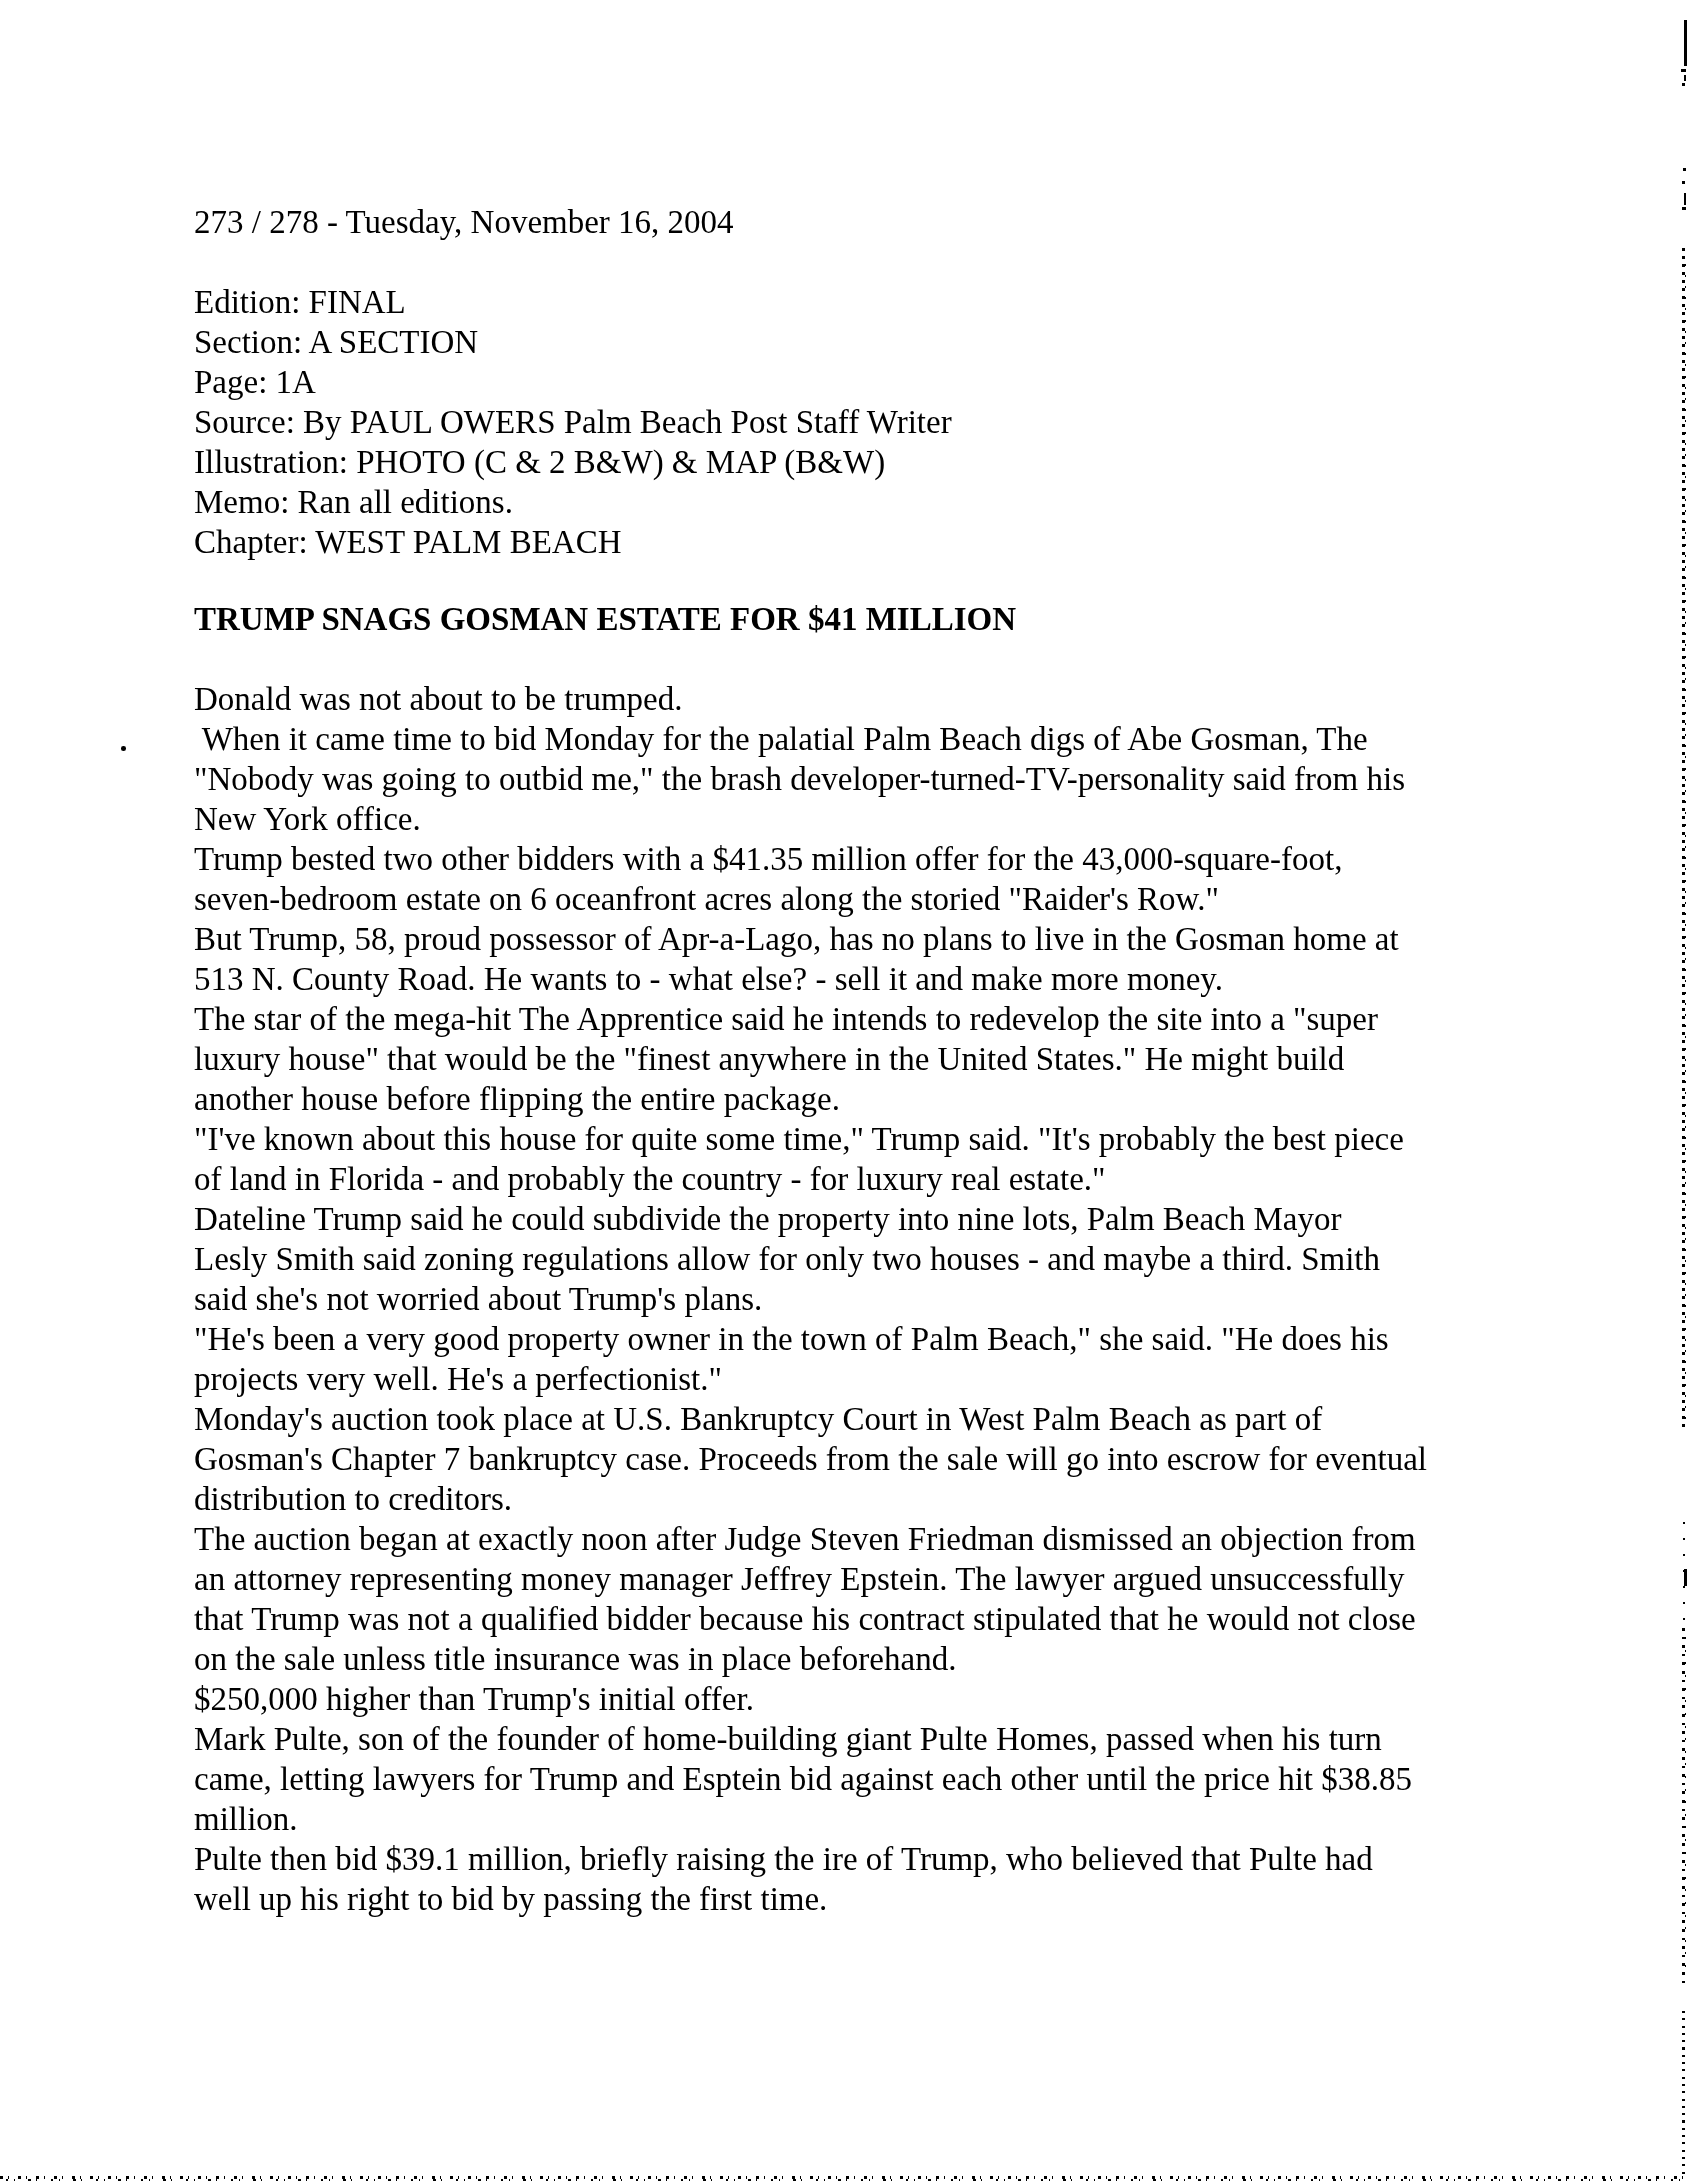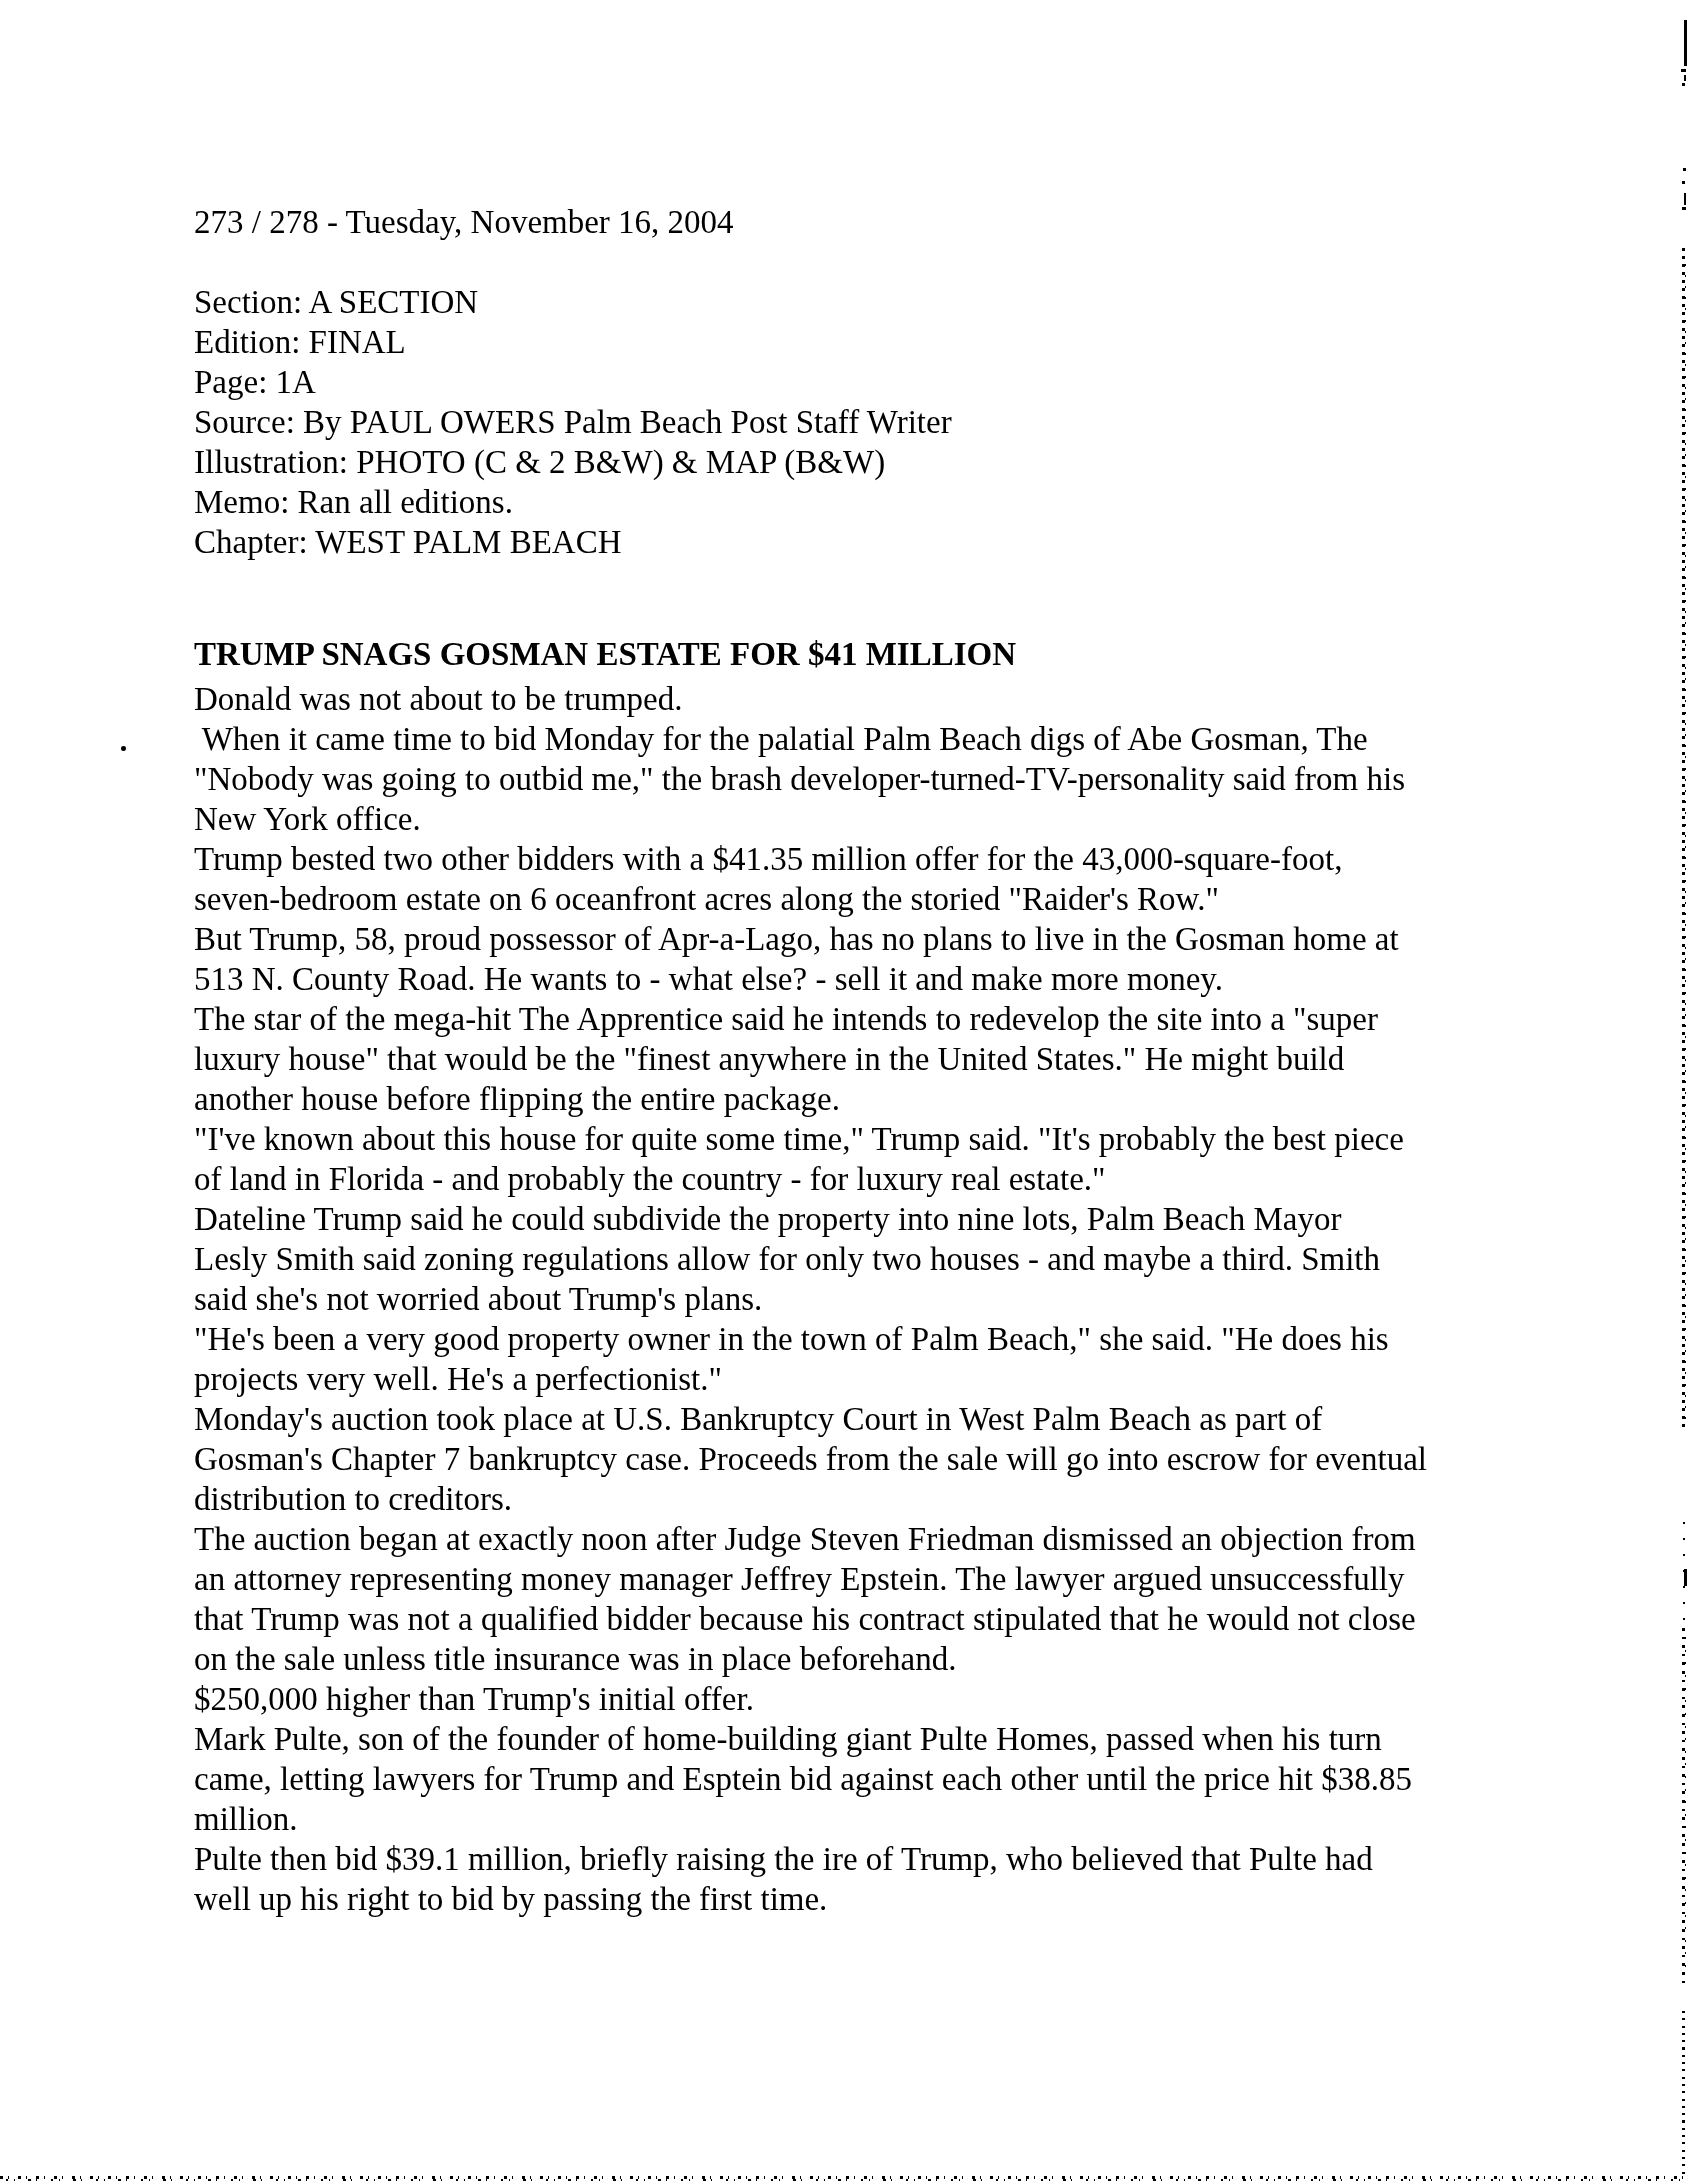--- a/index.html
+++ b/index.html
@@ -25,21 +25,21 @@
     line-height: 40px;
     height: 40px;
     white-space: pre;
     letter-spacing: 0;
   }
   .headline {
     font-weight: bold;
   }
   #header-block   { top: 202px; }
   #meta-block     { top: 282px; }
-  #headline-block { top: 599px; margin-top: 35px; }
+  #headline-block { top: 599px; }
   #body-block     { top: 679px; }
 
   
   .art {
     position: absolute;
     background: #000000;
   }
   .noise {
     position: absolute;
     background-color: transparent;
@@ -76,22 +76,22 @@
 </head>
 <body>
 
 <div class="page">
 
   <div class="textcol" id="header-block">
     <div class="line">273 / 278 - Tuesday, November 16, 2004</div>
   </div>
 
   <div class="textcol" id="meta-block">
+      <div class="line">Edition: FINAL</div>
       <div class="line">Section: A SECTION</div>
-      <div class="line">Edition: FINAL</div>
       <div class="line">Page: 1A</div>
       <div class="line">Source: By PAUL OWERS Palm Beach Post Staff Writer</div>
       <div class="line">Illustration: PHOTO (C &amp; 2 B&amp;W) &amp; MAP (B&amp;W)</div>
       <div class="line">Memo: Ran all editions.</div>
       <div class="line">Chapter: WEST PALM BEACH</div>
     </div>
 
   <div class="textcol" id="headline-block">
     <div class="line headline">TRUMP SNAGS GOSMAN ESTATE FOR $41 MILLION</div>
   </div>

